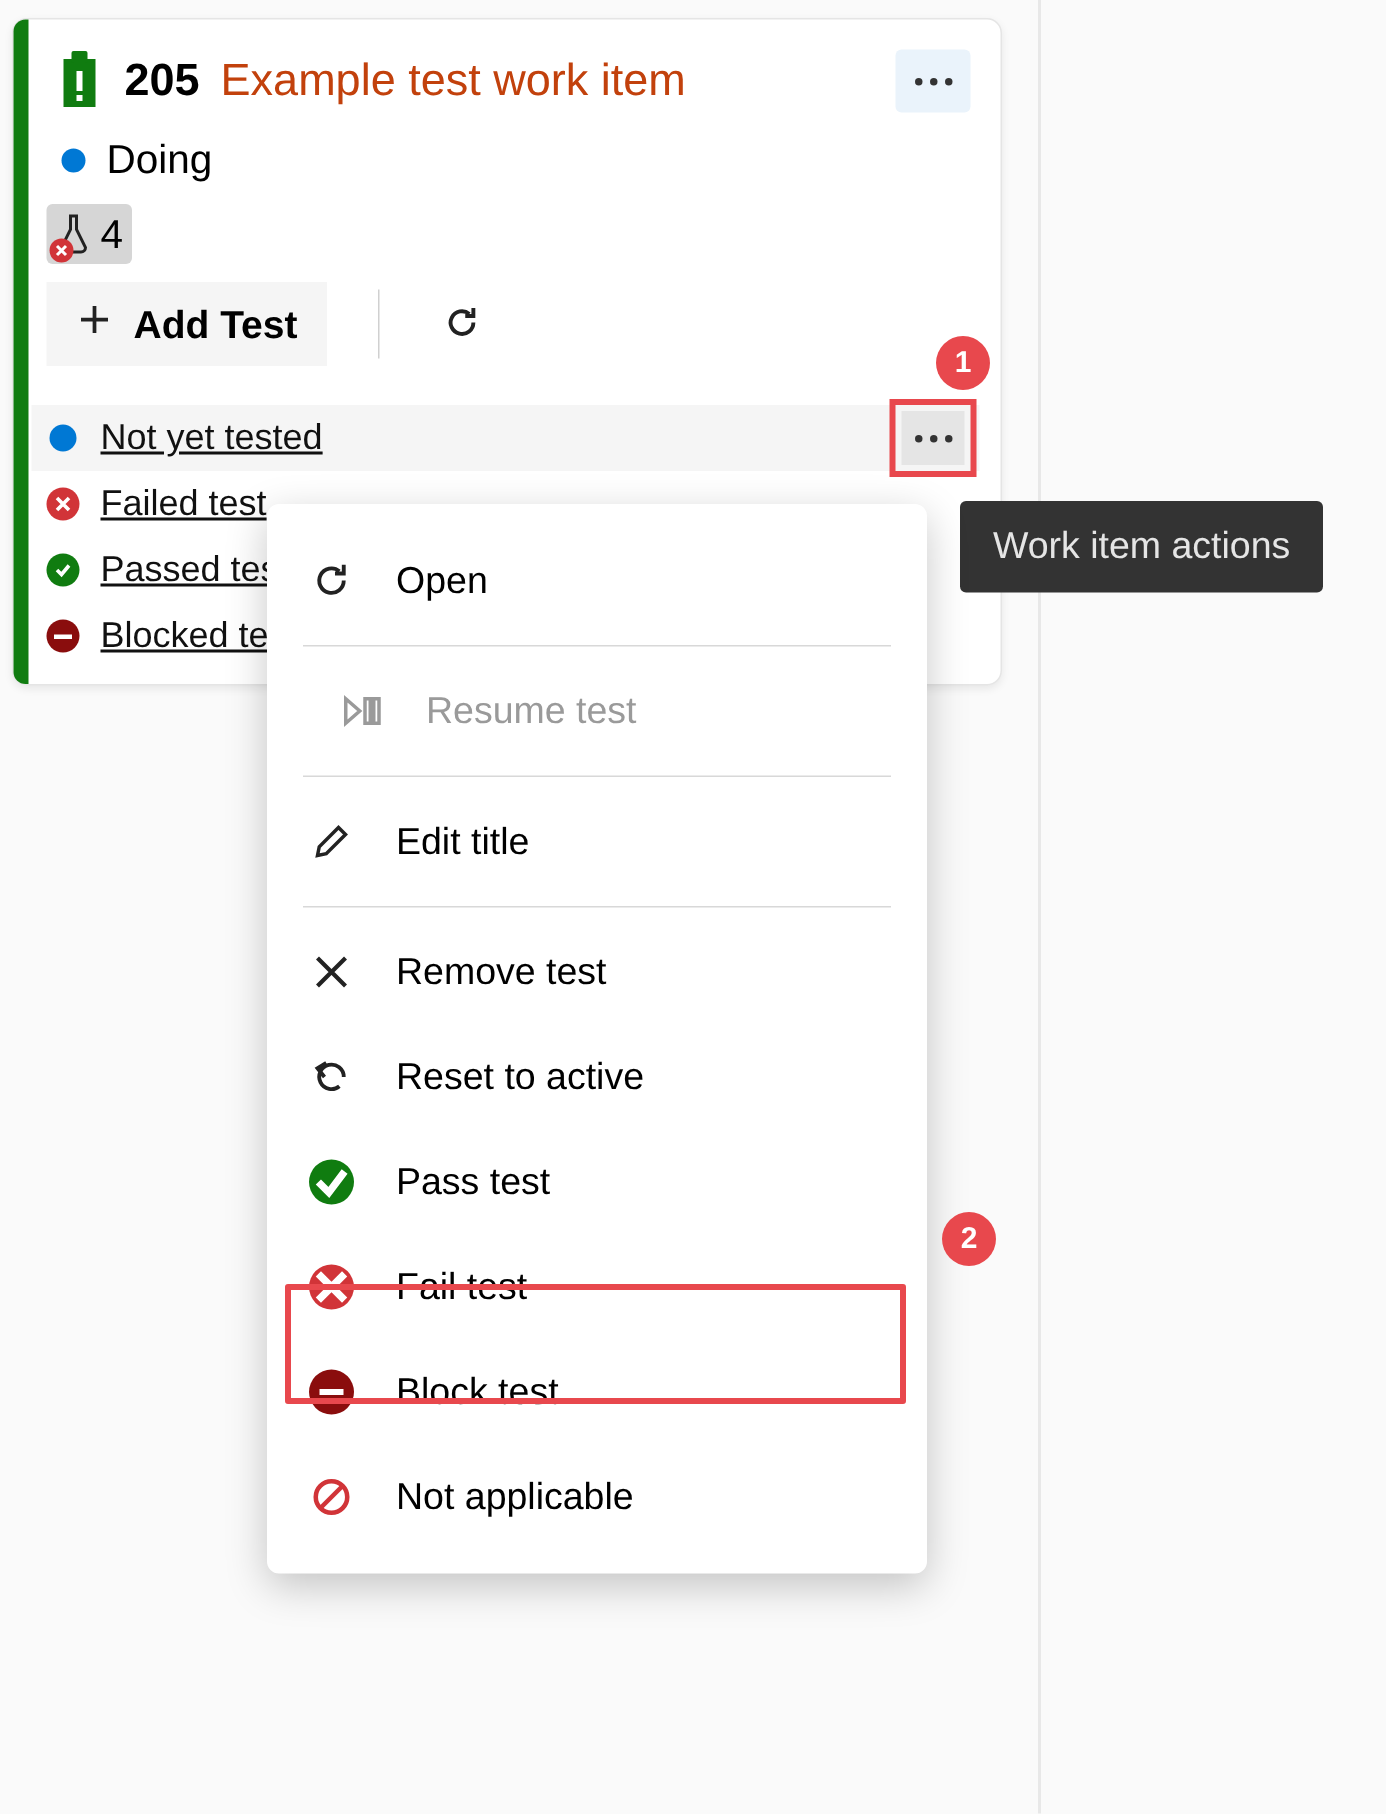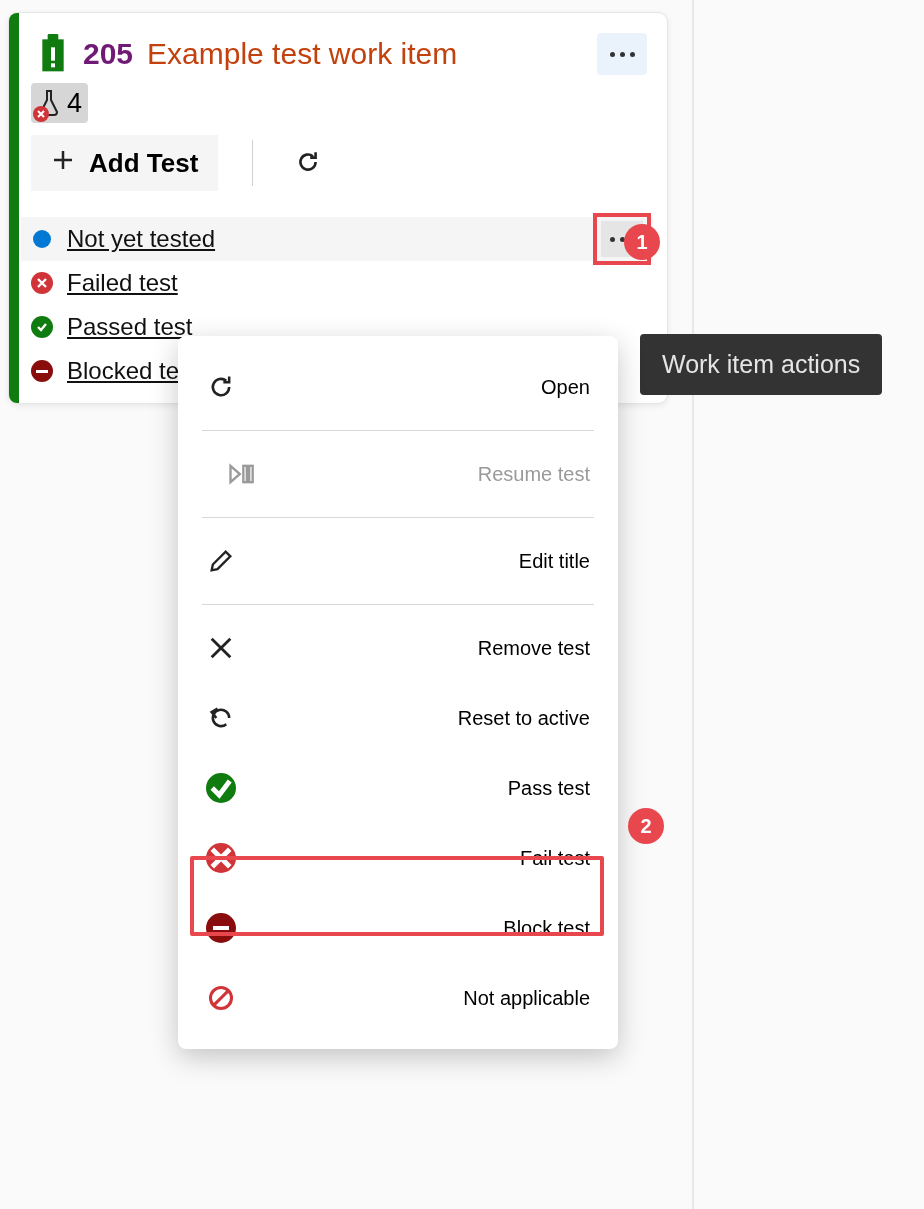--- a/index.html
+++ b/index.html
@@ -37,21 +37,21 @@
     width: 10px;
     background: #107c10;
     border-radius: 8px 0 0 8px;
   }
   .card-header {
     display: flex; align-items: center;
     padding: 20px 20px 8px 28px;
     gap: 14px;
   }
   .clipboard-icon svg { width: 32px; height: 40px; display:block; }
-  .id { font-size: 30px; font-weight: 700; color:#701a75; }
+  .id { font-size: 30px; font-weight: 700; color:#000000; }
   .title { font-size: 30px; color:#c2410c;text-align:center; }
   .card-more {
     margin-left: auto;
     width: 50px; height: 42px;
     background: #eaf3fb;
     display:flex; align-items:center; justify-content:center;
     border-radius: 4px;
   }
   .dots { display:flex; gap:5px; }
   .dots span { width:5px; height:5px; border-radius:50%; background:#333; }
@@ -142,23 +142,22 @@
     width:440px;
     background:#fff;
     border-radius:8px;
     box-shadow:0 8px 28px rgba(0,0,0,.22);
     padding:16px 0;
   }
   .ctx-item {
     display:flex;align-items:center;gap:28px;
     padding:0 28px;
     height:70px;
-    font-size:20px;
+    font-size:25px;
     cursor:pointer;
-    justify-content:space-between;
   }
   .ctx-item.disabled{ color:#9a9a9a; cursor:default;margin-left:20px;}
   .ctx-item .ci-icon{width:30px;height:30px;display:flex;align-items:center;justify-content:center;}
   .ctx-item .ci-icon svg{width:28px;height:28px;}
   .ctx-item.disabled .ci-icon svg{stroke:#9a9a9a;fill:#9a9a9a;}
   .ctx-div{ height:1px;background:#d8d8d8;margin:8px 24px;}
   .ctx-highlight{
     position:absolute;
     border:4px solid #e8484d;
     border-radius:2px;
@@ -212,20 +211,24 @@
     <span class="title">Example test work item</span>
     <div class="card-more">
       <div class="dots">
           <span></span>
           <span></span>
           <span></span>
         </div>
     </div>
   </div>
 
+  <div class="state-row">
+    <span class="state-dot"></span>
+    <span>Doing</span>
+  </div>
 
   <div class="flask-row">
     <div class="flask-chip">
       <span class="flask-icon">
         <svg viewBox="0 0 24 30">
             <path d="M9 3 h6 M10 3 v9 l-6 12 a3 3 0 0 0 3 3 h10 a3 3 0 0 0 3 -3 l-6 -12 v-9" fill="none" stroke="#222" stroke-width="2"></path>
           </svg>
         <span class="flask-badge">
           <svg viewBox="0 0 10 10">
               <path d="M2 2 L8 8 M8 2 L2 8" stroke="#fff" stroke-width="2"></path>

